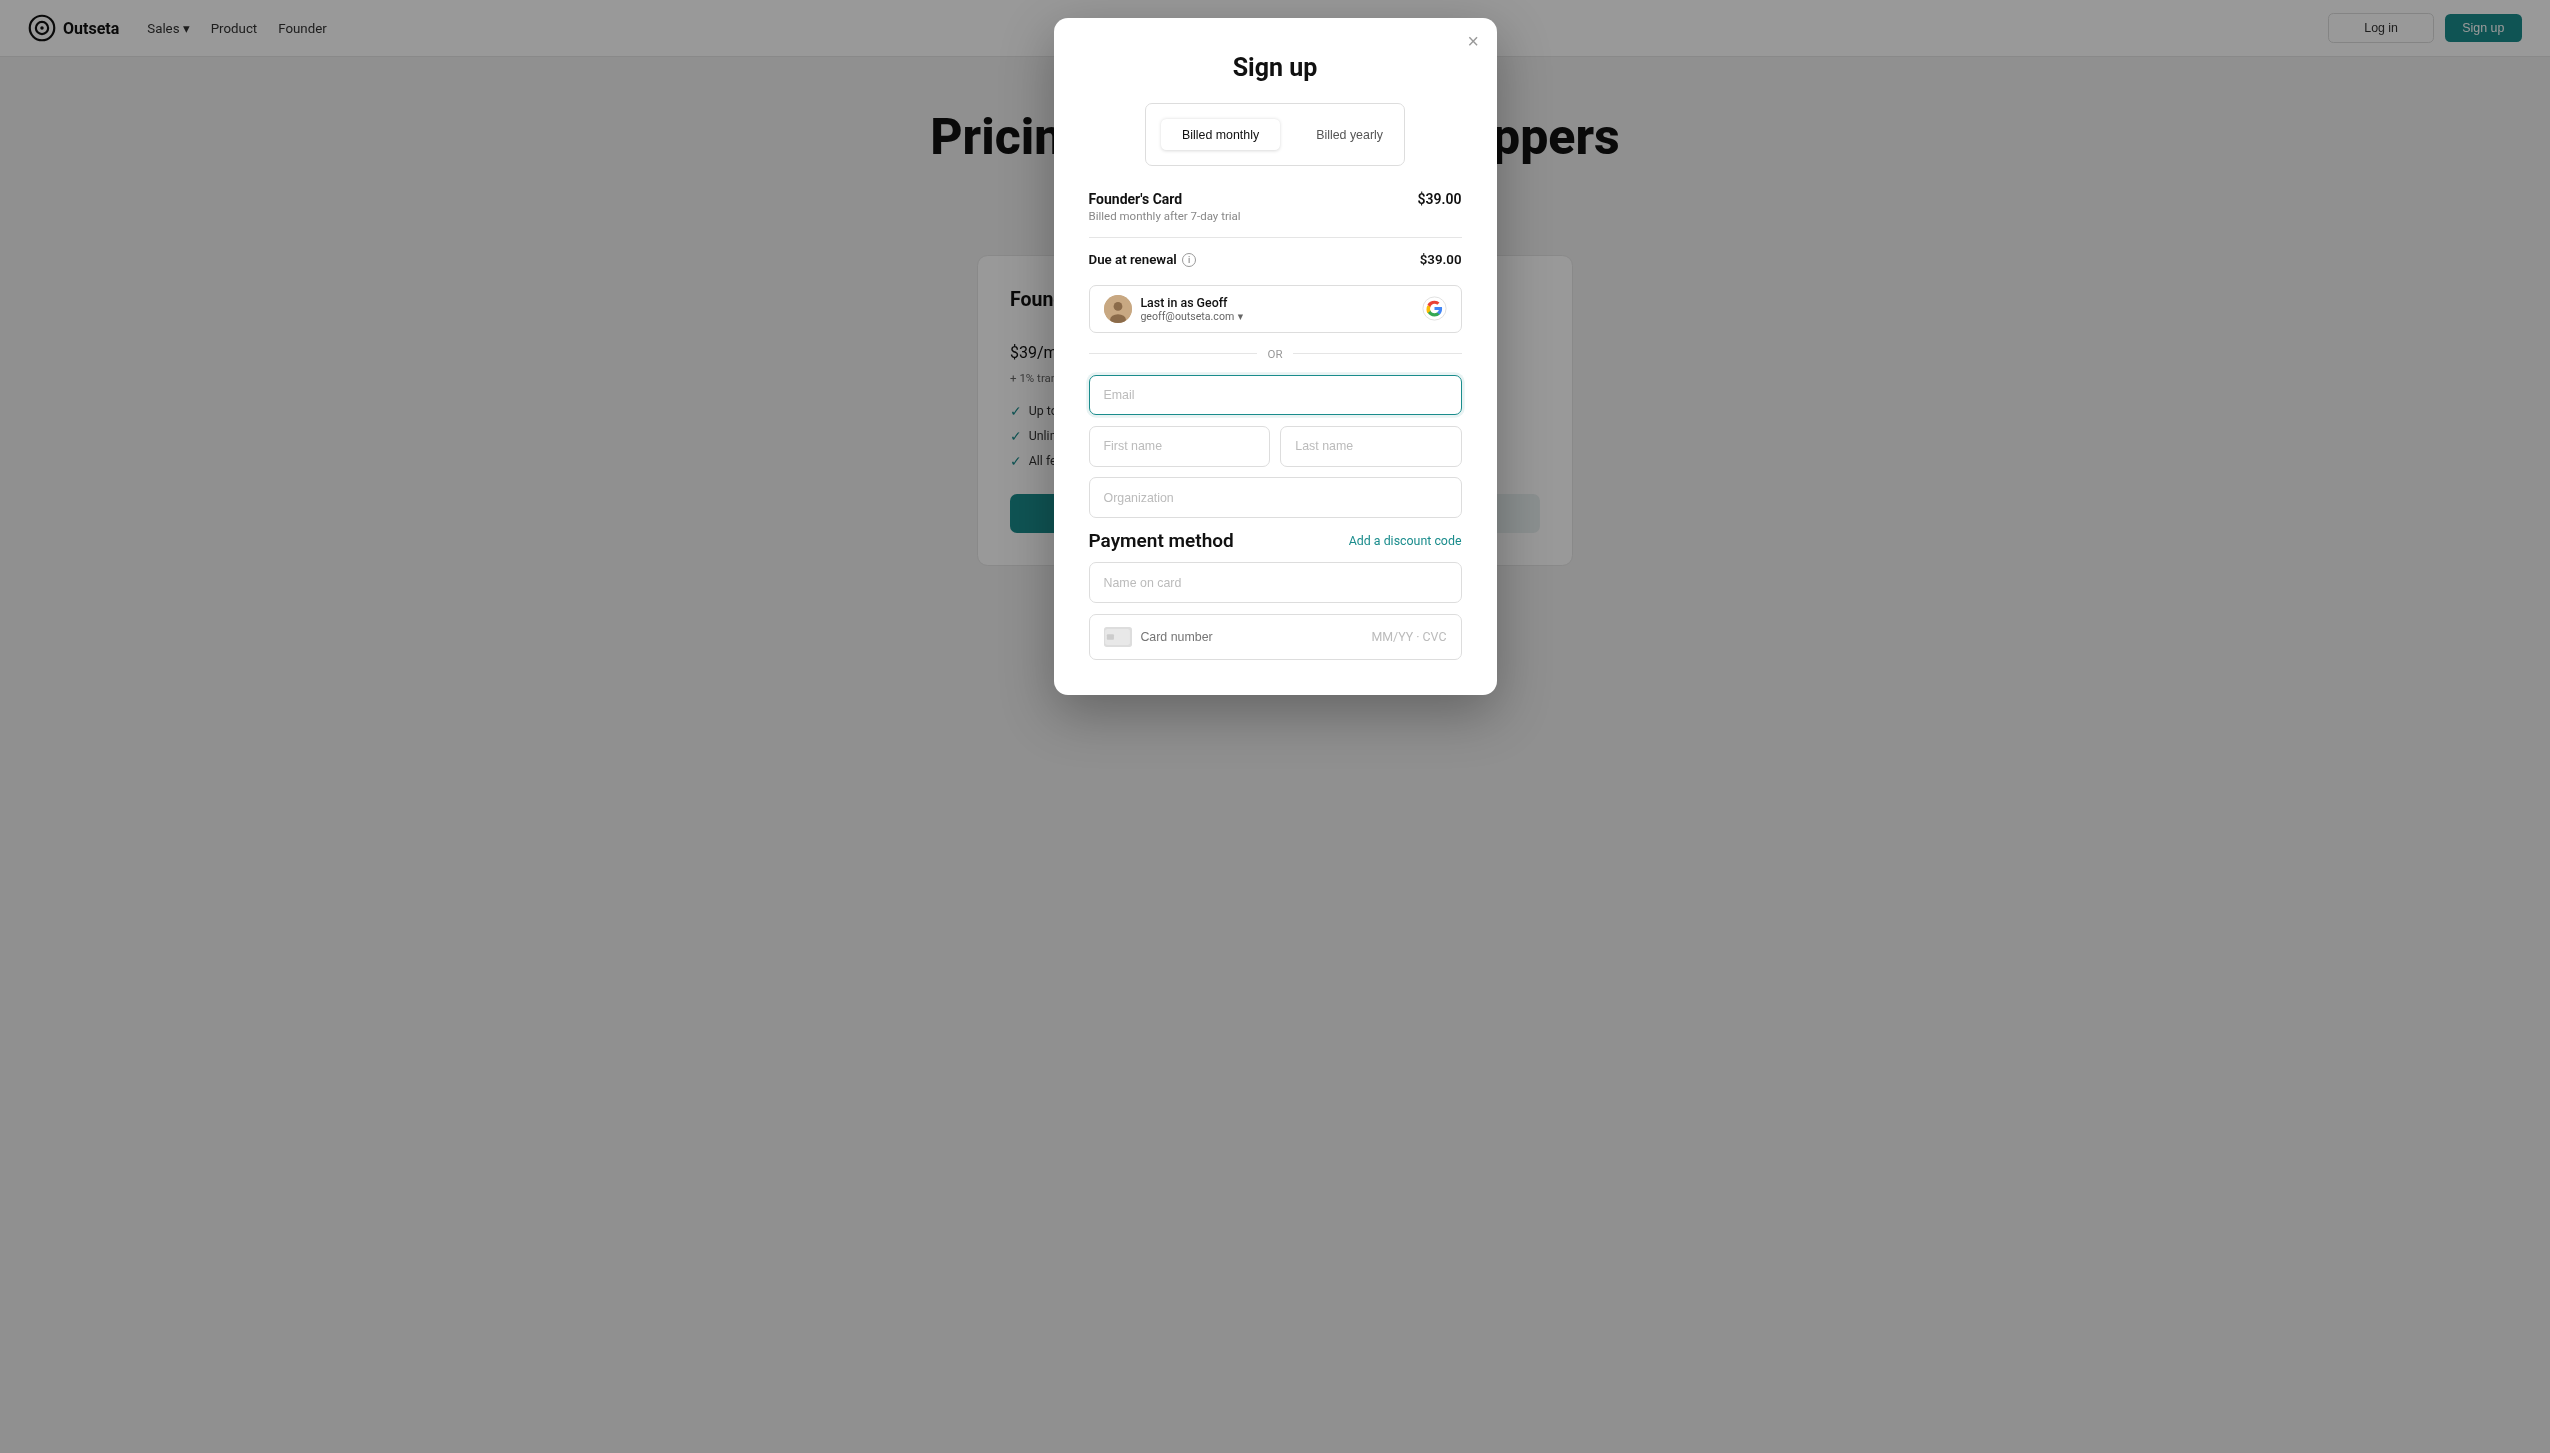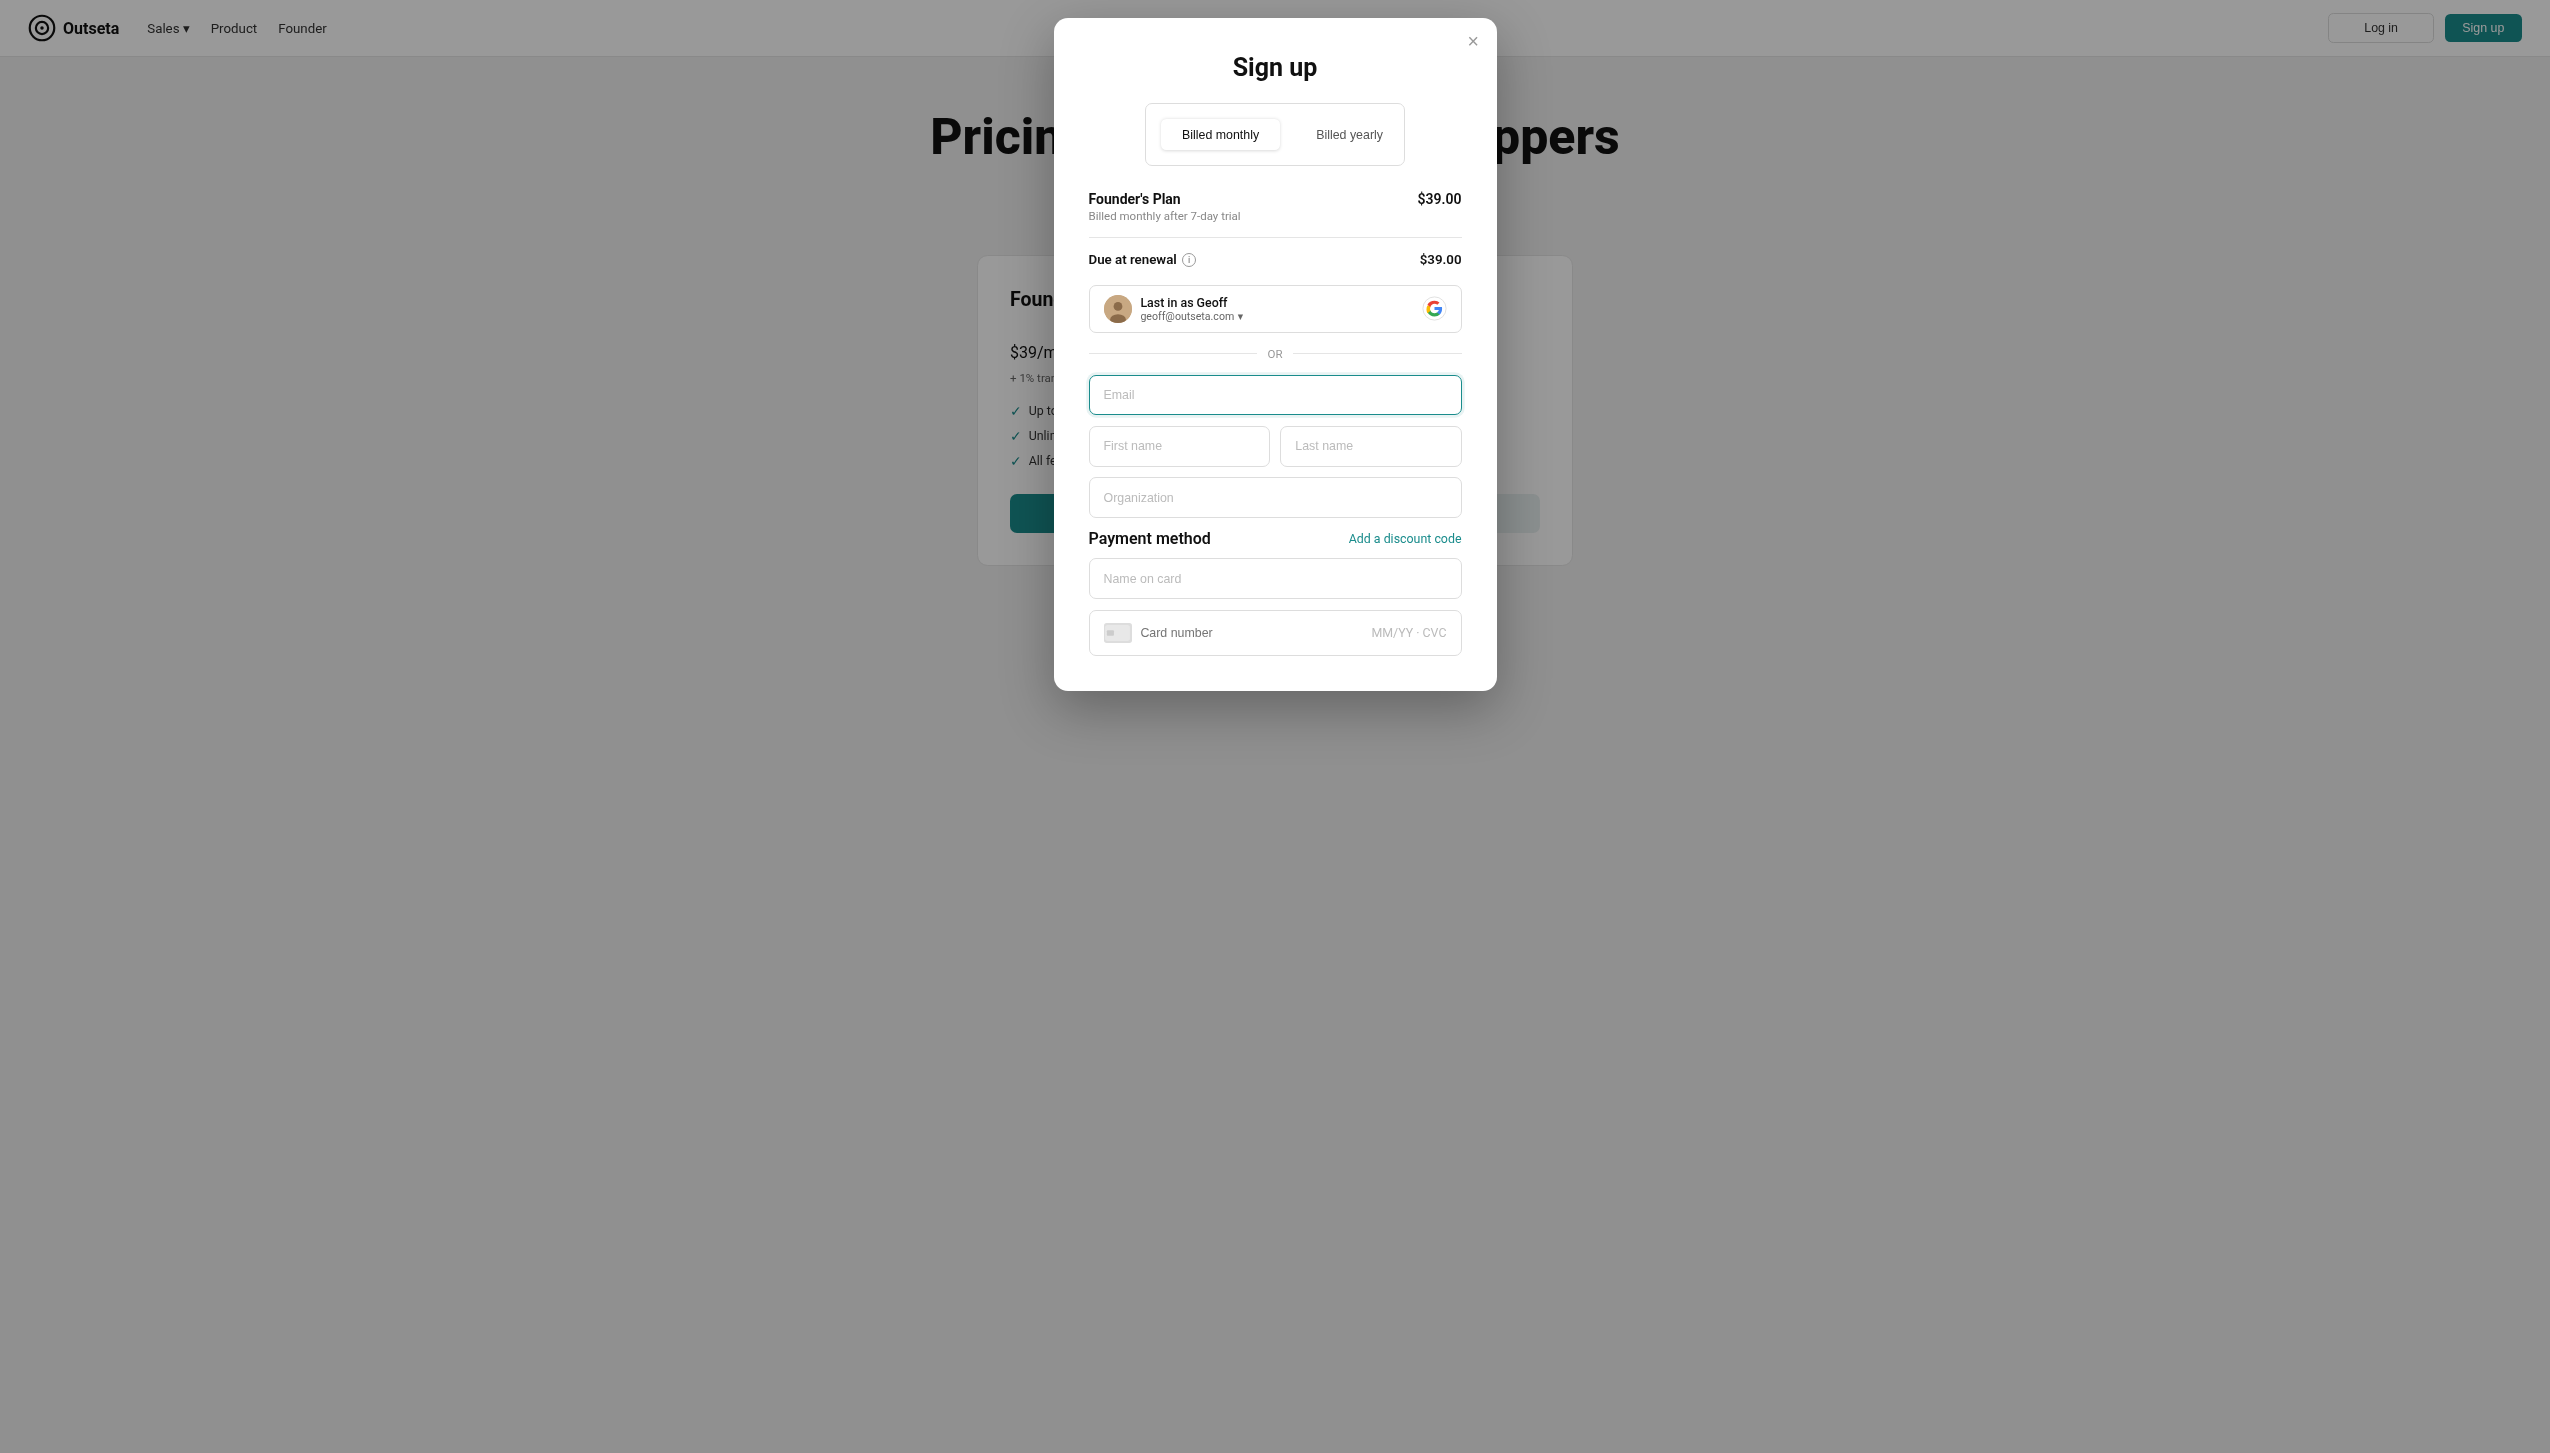--- a/index.html
+++ b/index.html
@@ -446,21 +446,21 @@
 
     
     .payment-header {
       display: flex;
       justify-content: space-between;
       align-items: center;
       margin-bottom: 10.6px;
     }
 
     .payment-label {
-      font-size: 16px;
+      font-size: 19px;
       font-weight: 600;
       color: #111;
     }
 
     .discount-link {
       font-size: 12.4px;
       color: #1a8c8c;
       text-decoration: none;
       cursor: pointer;
     }
@@ -595,21 +595,21 @@
     <h2 class="modal-title">Sign up</h2>
 
     <div class="billing-toggle">
       <button class="billing-option active">Billed monthly</button>
       <button class="billing-option">Billed yearly</button>
     </div>
 
     <div class="plan-summary">
       <div class="plan-row">
         <div>
-          <div class="plan-name">Founder's Plan</div>
+          <div class="plan-name">Founder's Card</div>
           <div class="plan-desc">Billed monthly after 7-day trial</div>
         </div>
         <div class="plan-price">$39.00</div>
       </div>
 
       <div class="divider"></div>
 
       <div class="renewal-row">
         <span class="renewal-label">
           <span>Due at renewal</span>

